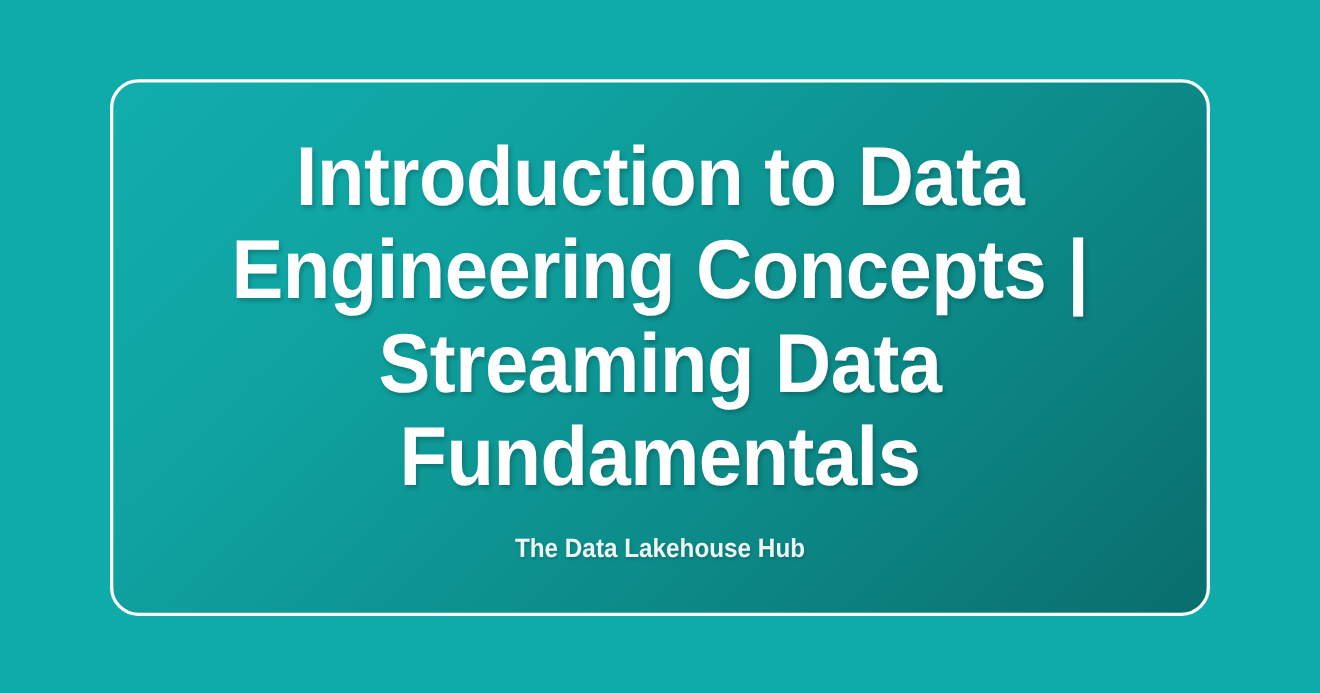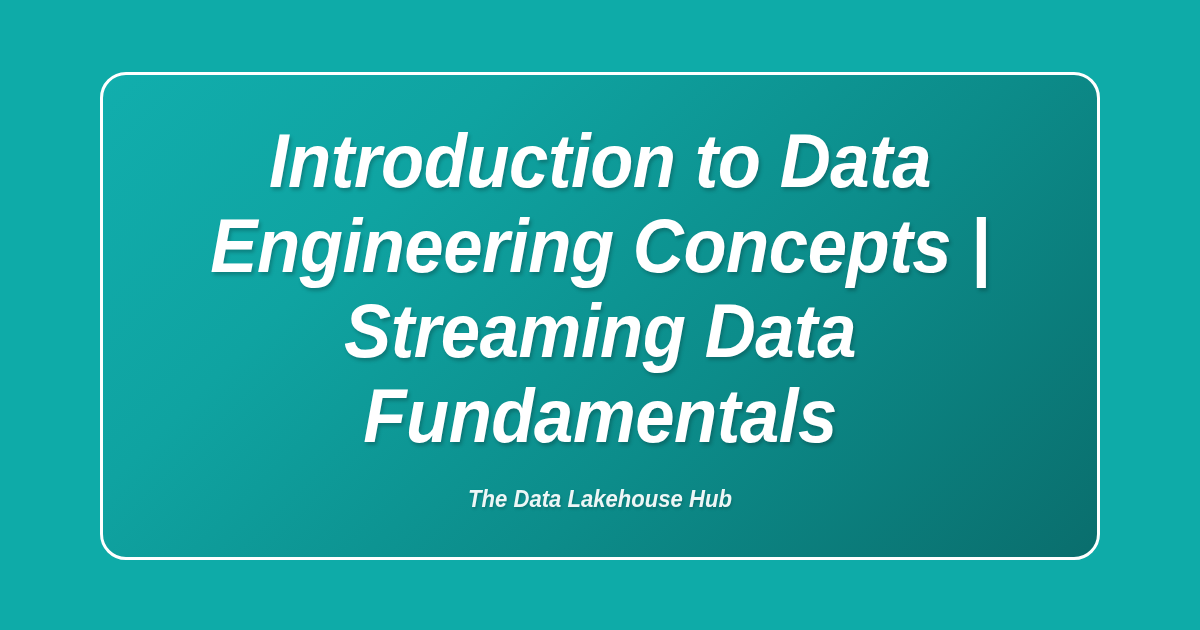--- a/index.html
+++ b/index.html
@@ -13,21 +13,20 @@
     font-family: "Liberation Sans", sans-serif;
     background: #0eaba8;
   }
 
   #og-card-root {
     position: relative;
     width: 1200px;
     height: 630px;
     background: #0eaba8;
     box-sizing: border-box;
-    font-style: italic;
   }
 
   
   #inner-panel {
     position: absolute;
     left: 100px;
     top: 72px;
     width: 1000px;
     height: 488px;
     box-sizing: border-box;

